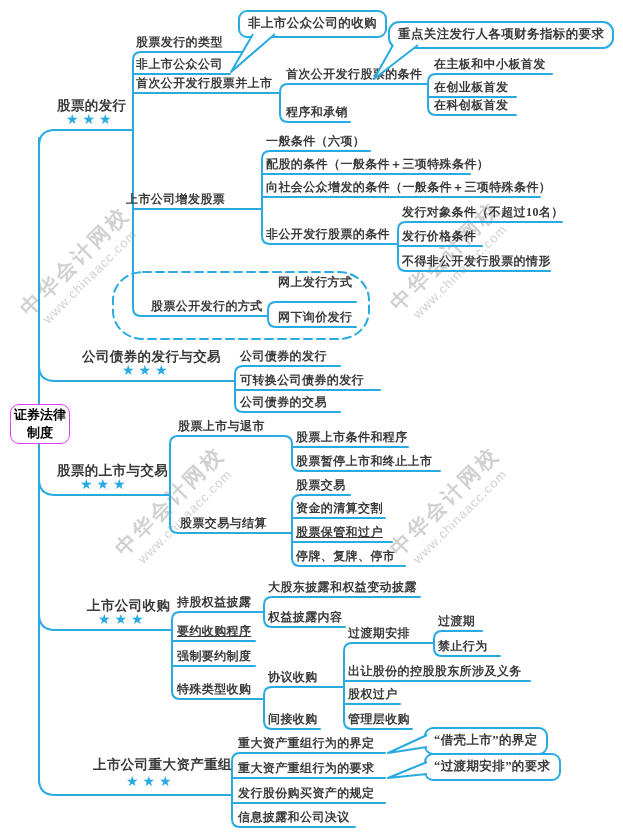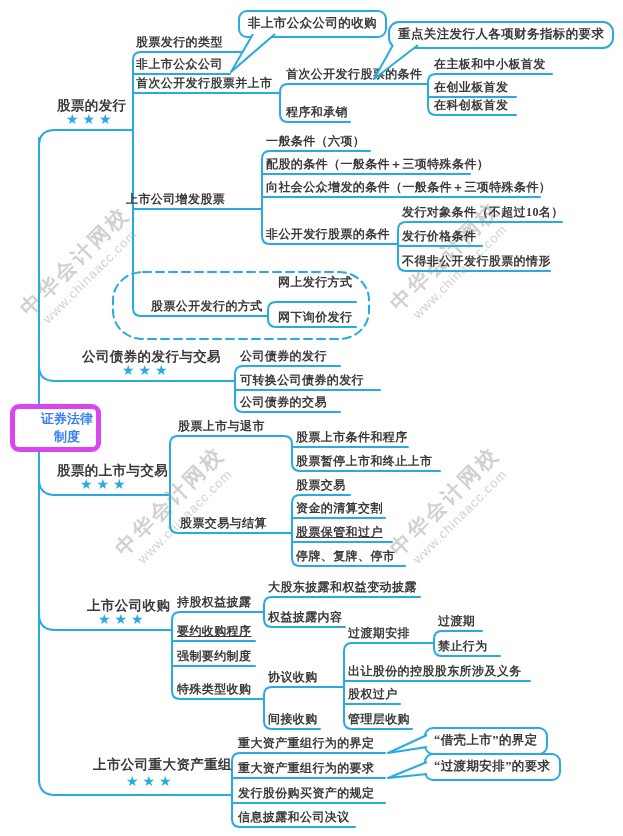--- a/index.html
+++ b/index.html
@@ -9,23 +9,23 @@
   svg.overlay{z-index:3;}
   .node{position:absolute;z-index:2;white-space:nowrap;font-weight:bold;
         font-size:12px;letter-spacing:.4px;color:#3a3a3a;line-height:15px;}
   .bl{font-size:13.5px;}
   .stars{position:absolute;z-index:2;color:#29abe2;font-size:14px;letter-spacing:4px;
          line-height:15px;font-family:"DejaVu Sans",sans-serif;}
   .callout{position:absolute;z-index:2;border:2px solid #29abe2;border-radius:9px;
            background:#fff;padding:3px 8px 4px;font-weight:bold;font-size:12.5px;
            letter-spacing:.4px;color:#3a3a3a;white-space:nowrap;}
   .rootbox{position:absolute;left:10px;top:404px;width:58px;height:38px;z-index:2;
-           border:5px solid #d946ef;border-radius:9px;background:#fff;display:flex;
+           border:1px solid #d946ef;border-radius:9px;background:#fff;display:flex;
            align-items:center;justify-content:center;text-align:center;
-           font-weight:bold;font-size:13px;line-height:1.35;color:#3b82f6;padding-left:23px;}
+           font-weight:bold;font-size:13px;line-height:1.35;color:#000000;}
   .wm{position:absolute;z-index:0;transform:rotate(-45deg);color:#c6c6c6;opacity:.8;
       text-align:center;pointer-events:none;font-family:"Liberation Sans",sans-serif;}
   .wm .wm1{display:block;font-size:21px;letter-spacing:3px;font-weight:bold;}
   .wm .wm2{display:block;font-size:13px;letter-spacing:1px;}
 </style>
 </head>
 <body>
 
 <div id="stage">
 

